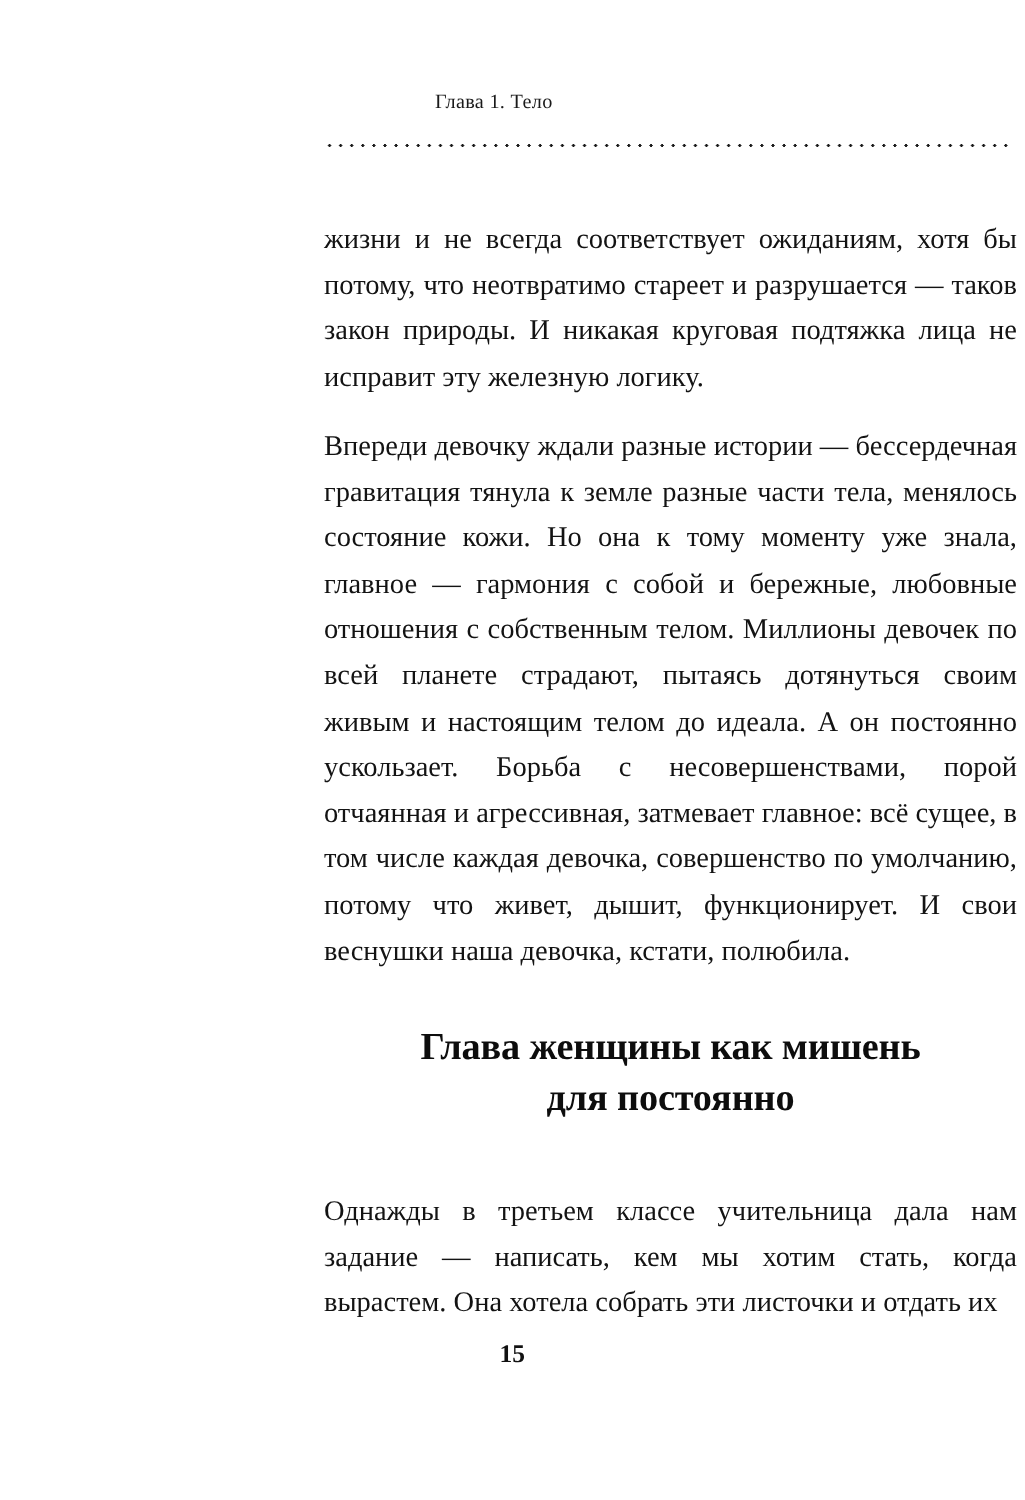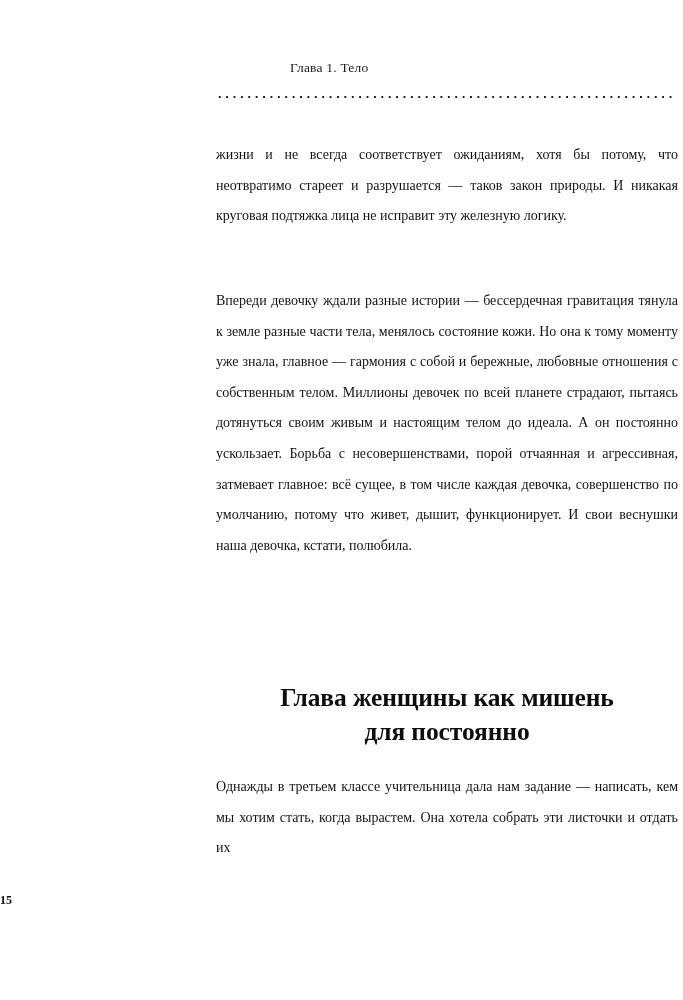--- a/index.html
+++ b/index.html
@@ -51,56 +51,56 @@
     height: 2px;
     background-image: radial-gradient(circle, #1a1a1a 0.9px, rgba(0,0,0,0) 1.1px);
     background-size: 7.4px 2px;
     background-repeat: repeat-x;
   }
 
   .body-text {
     position: absolute;
     left: 108px;
     width: 462px;
-    font-size: 14px;
+    font-size: 19px;
     line-height: 30.6px;
     text-align: justify;
     text-justify: inter-word;
     color: #131313;
     hyphens: manual;
   }
 
   #para-1 { top: 126px; }
-  #para-2 { top: 272px; }
+  #para-2 { top: 264px; }
 
   .section-heading {
     position: absolute;
     left: 108px;
     top: 660px;
     width: 462px;
     text-align: center;
     font-family: "Liberation Serif", serif;
     font-weight: bold;
     font-size: 25.5px;
     line-height: 34px;
     letter-spacing: -0.1px;
     color: #0d0d0d;
   }
 
-  #para-3 { top: 758px; }
+  #para-3 { top: 774px; }
 
   .folio {
     position: absolute;
     left: 0;
     top: 893px;
     width: 683px;
-    text-align: left;
+    text-align: center;
     font-family: "Liberation Serif", serif;
     font-weight: bold;
-    font-size: 12px;
+    font-size: 17px;
     color: #111111;
   }
 </style>
 </head>
 <body>
 
 <div class="page">
 
   <div class="content">
 

